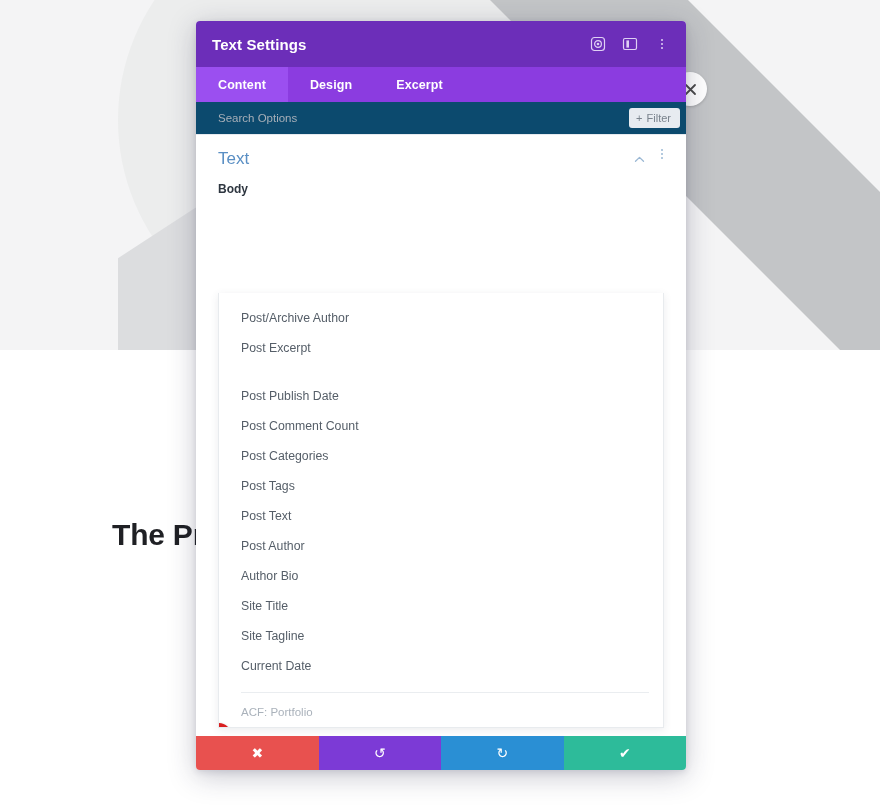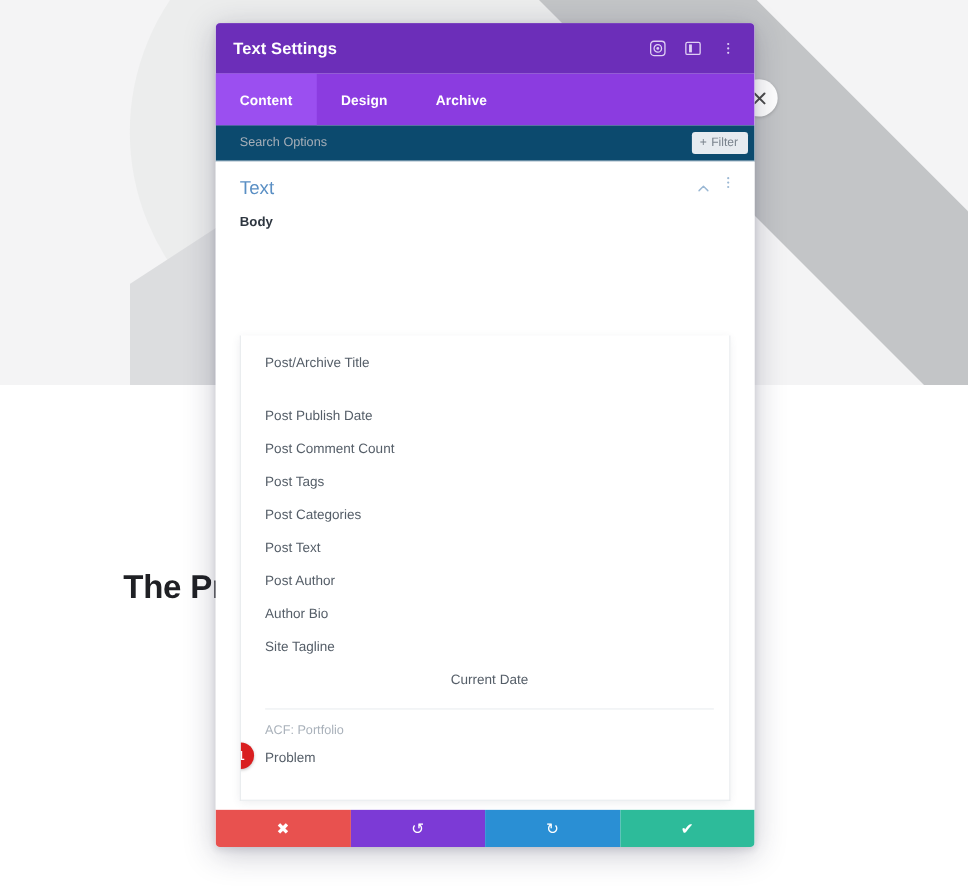--- a/index.html
+++ b/index.html
@@ -96,21 +96,21 @@
   .hdr-icon {
     width: 18px; height: 18px;
     display: flex; align-items: center; justify-content: center;
     color: #e6d8f7;
   }
   .hdr-icon svg { display: block; }
   .hdr-dots { width: 14px; display: flex; flex-direction: column; align-items: center; gap: 2px; }
   .hdr-dots i { width: 2px; height: 2px; background: #dfd0f4; border-radius: 50%; display: block; }
 
   .modal-tabs {
-    height: 47px;
+    height: 35px;
     background: #8b3ce0;
     display: flex;
     flex: 0 0 auto;
   }
   .tab {
     padding: 0 22px;
     height: 100%;
     display: flex; align-items: center;
     color: #ffffff;
     font-size: 12.5px;
@@ -276,21 +276,21 @@
             <i></i>
           </span>
       </div>
 
     </div>
   </div>
 
   <div class="modal-tabs">
     <div class="tab active">Content</div>
     <div class="tab">Design</div>
-    <div class="tab">Archive</div>
+    <div class="tab">Excerpt</div>
   </div>
 
   <div class="search-row">
     <input class="search-input" type="text" placeholder="Search Options" style="">
     <button class="filter-btn">
       <span class="filter-plus">+</span>
       <span>Filter</span>
     </button>
   </div>
 
@@ -307,30 +307,32 @@
           <i></i>
           <i></i>
           <i></i>
         </span>
     </div>
 
     <div class="field-label">Body</div>
 
     <div class="dropdown">
       <div class="dd-list" id="dd-list">
-          <div class="dd-item" style="position: relative;">Post/Archive Title</div>
+          <div class="dd-item" style="position: relative;">Post/Archive Author</div>
+          <div class="dd-item" style="position: relative;">Post Excerpt</div>
           <div class="dd-item" style="position: relative; margin-top: 18px;">Post Publish Date</div>
           <div class="dd-item" style="position: relative;">Post Comment Count</div>
+          <div class="dd-item" style="position: relative;">Post Categories</div>
           <div class="dd-item" style="position: relative;">Post Tags</div>
-          <div class="dd-item" style="position: relative;">Post Categories</div>
           <div class="dd-item" style="position: relative;">Post Text</div>
           <div class="dd-item" style="position: relative;">Post Author</div>
           <div class="dd-item" style="position: relative;">Author Bio</div>
+          <div class="dd-item" style="position: relative;">Site Title</div>
           <div class="dd-item" style="position: relative;">Site Tagline</div>
-          <div class="dd-item" style="position: relative; text-align: center;">Current Date</div>
+          <div class="dd-item" style="position: relative;">Current Date</div>
           <div class="dd-sep"></div>
           <div class="dd-group">ACF: Portfolio</div>
           <div class="dd-item" style="position: relative;">Problem<span class="badge" style="top: 1px;">1</span></div>
         </div>
     </div>
 
   </div>
 
   <div class="modal-footer" id="modal-footer">
       <button class="foot-btn" style="background: rgb(232, 81, 79);">

